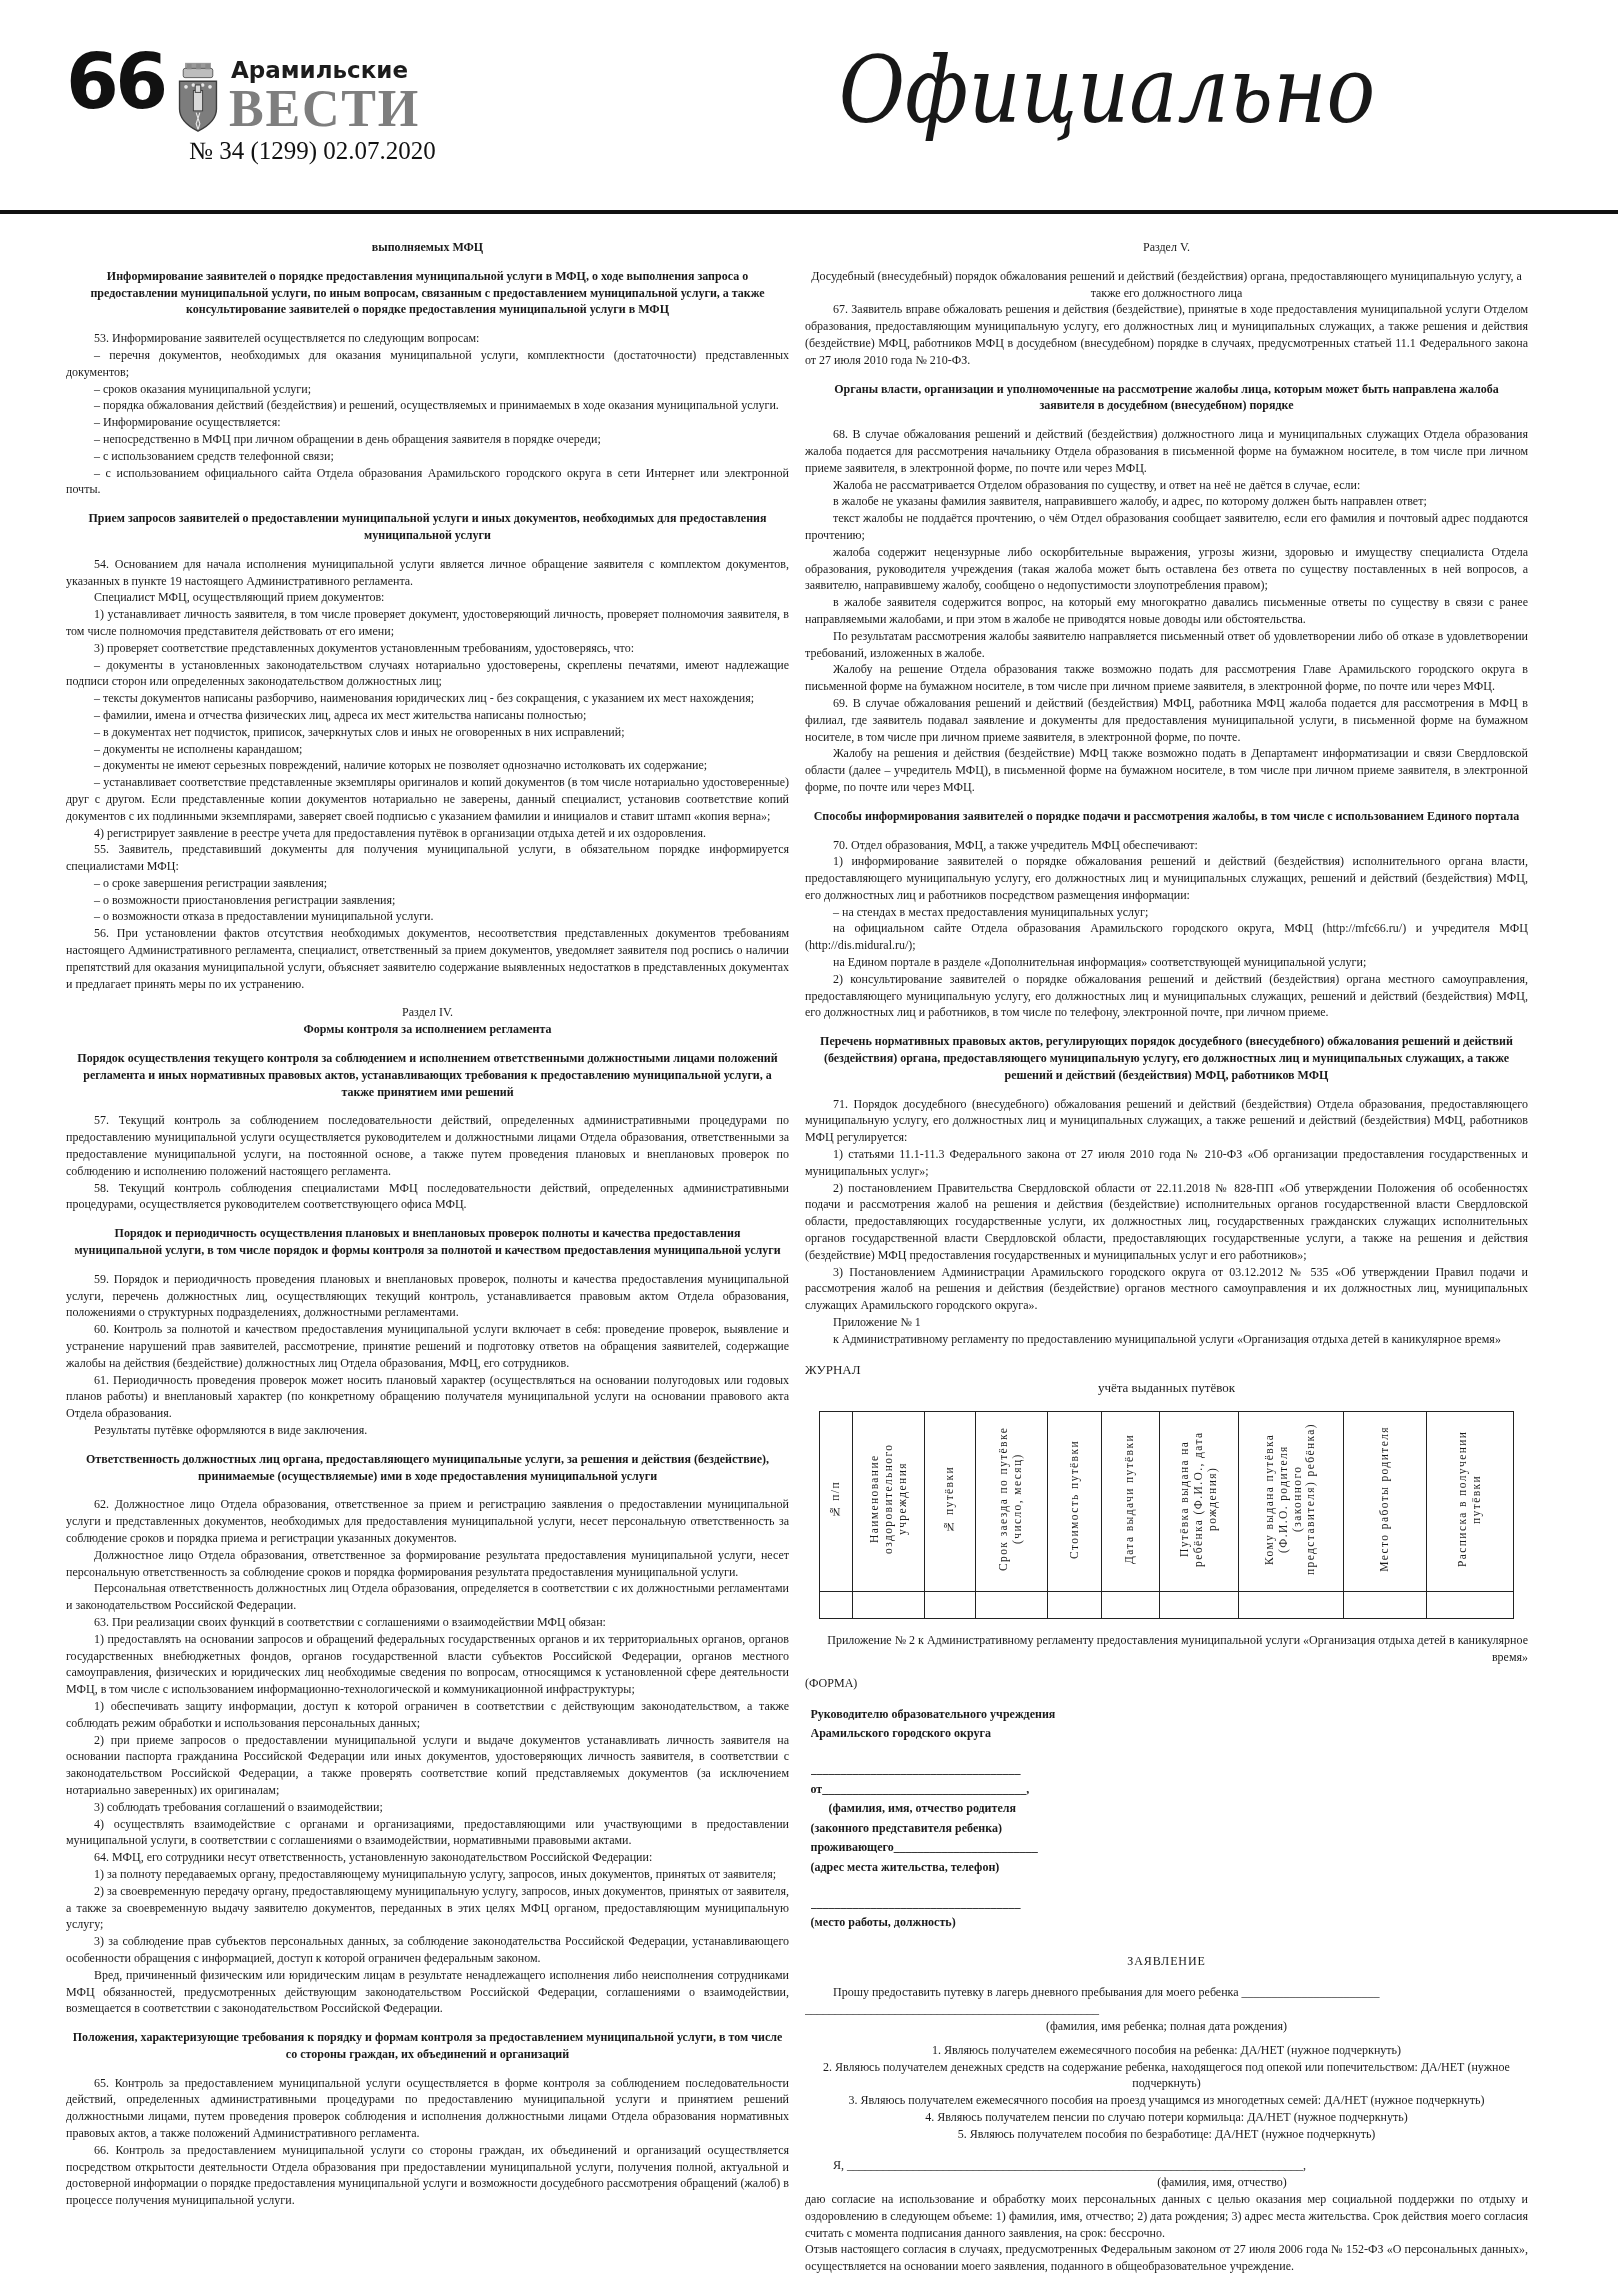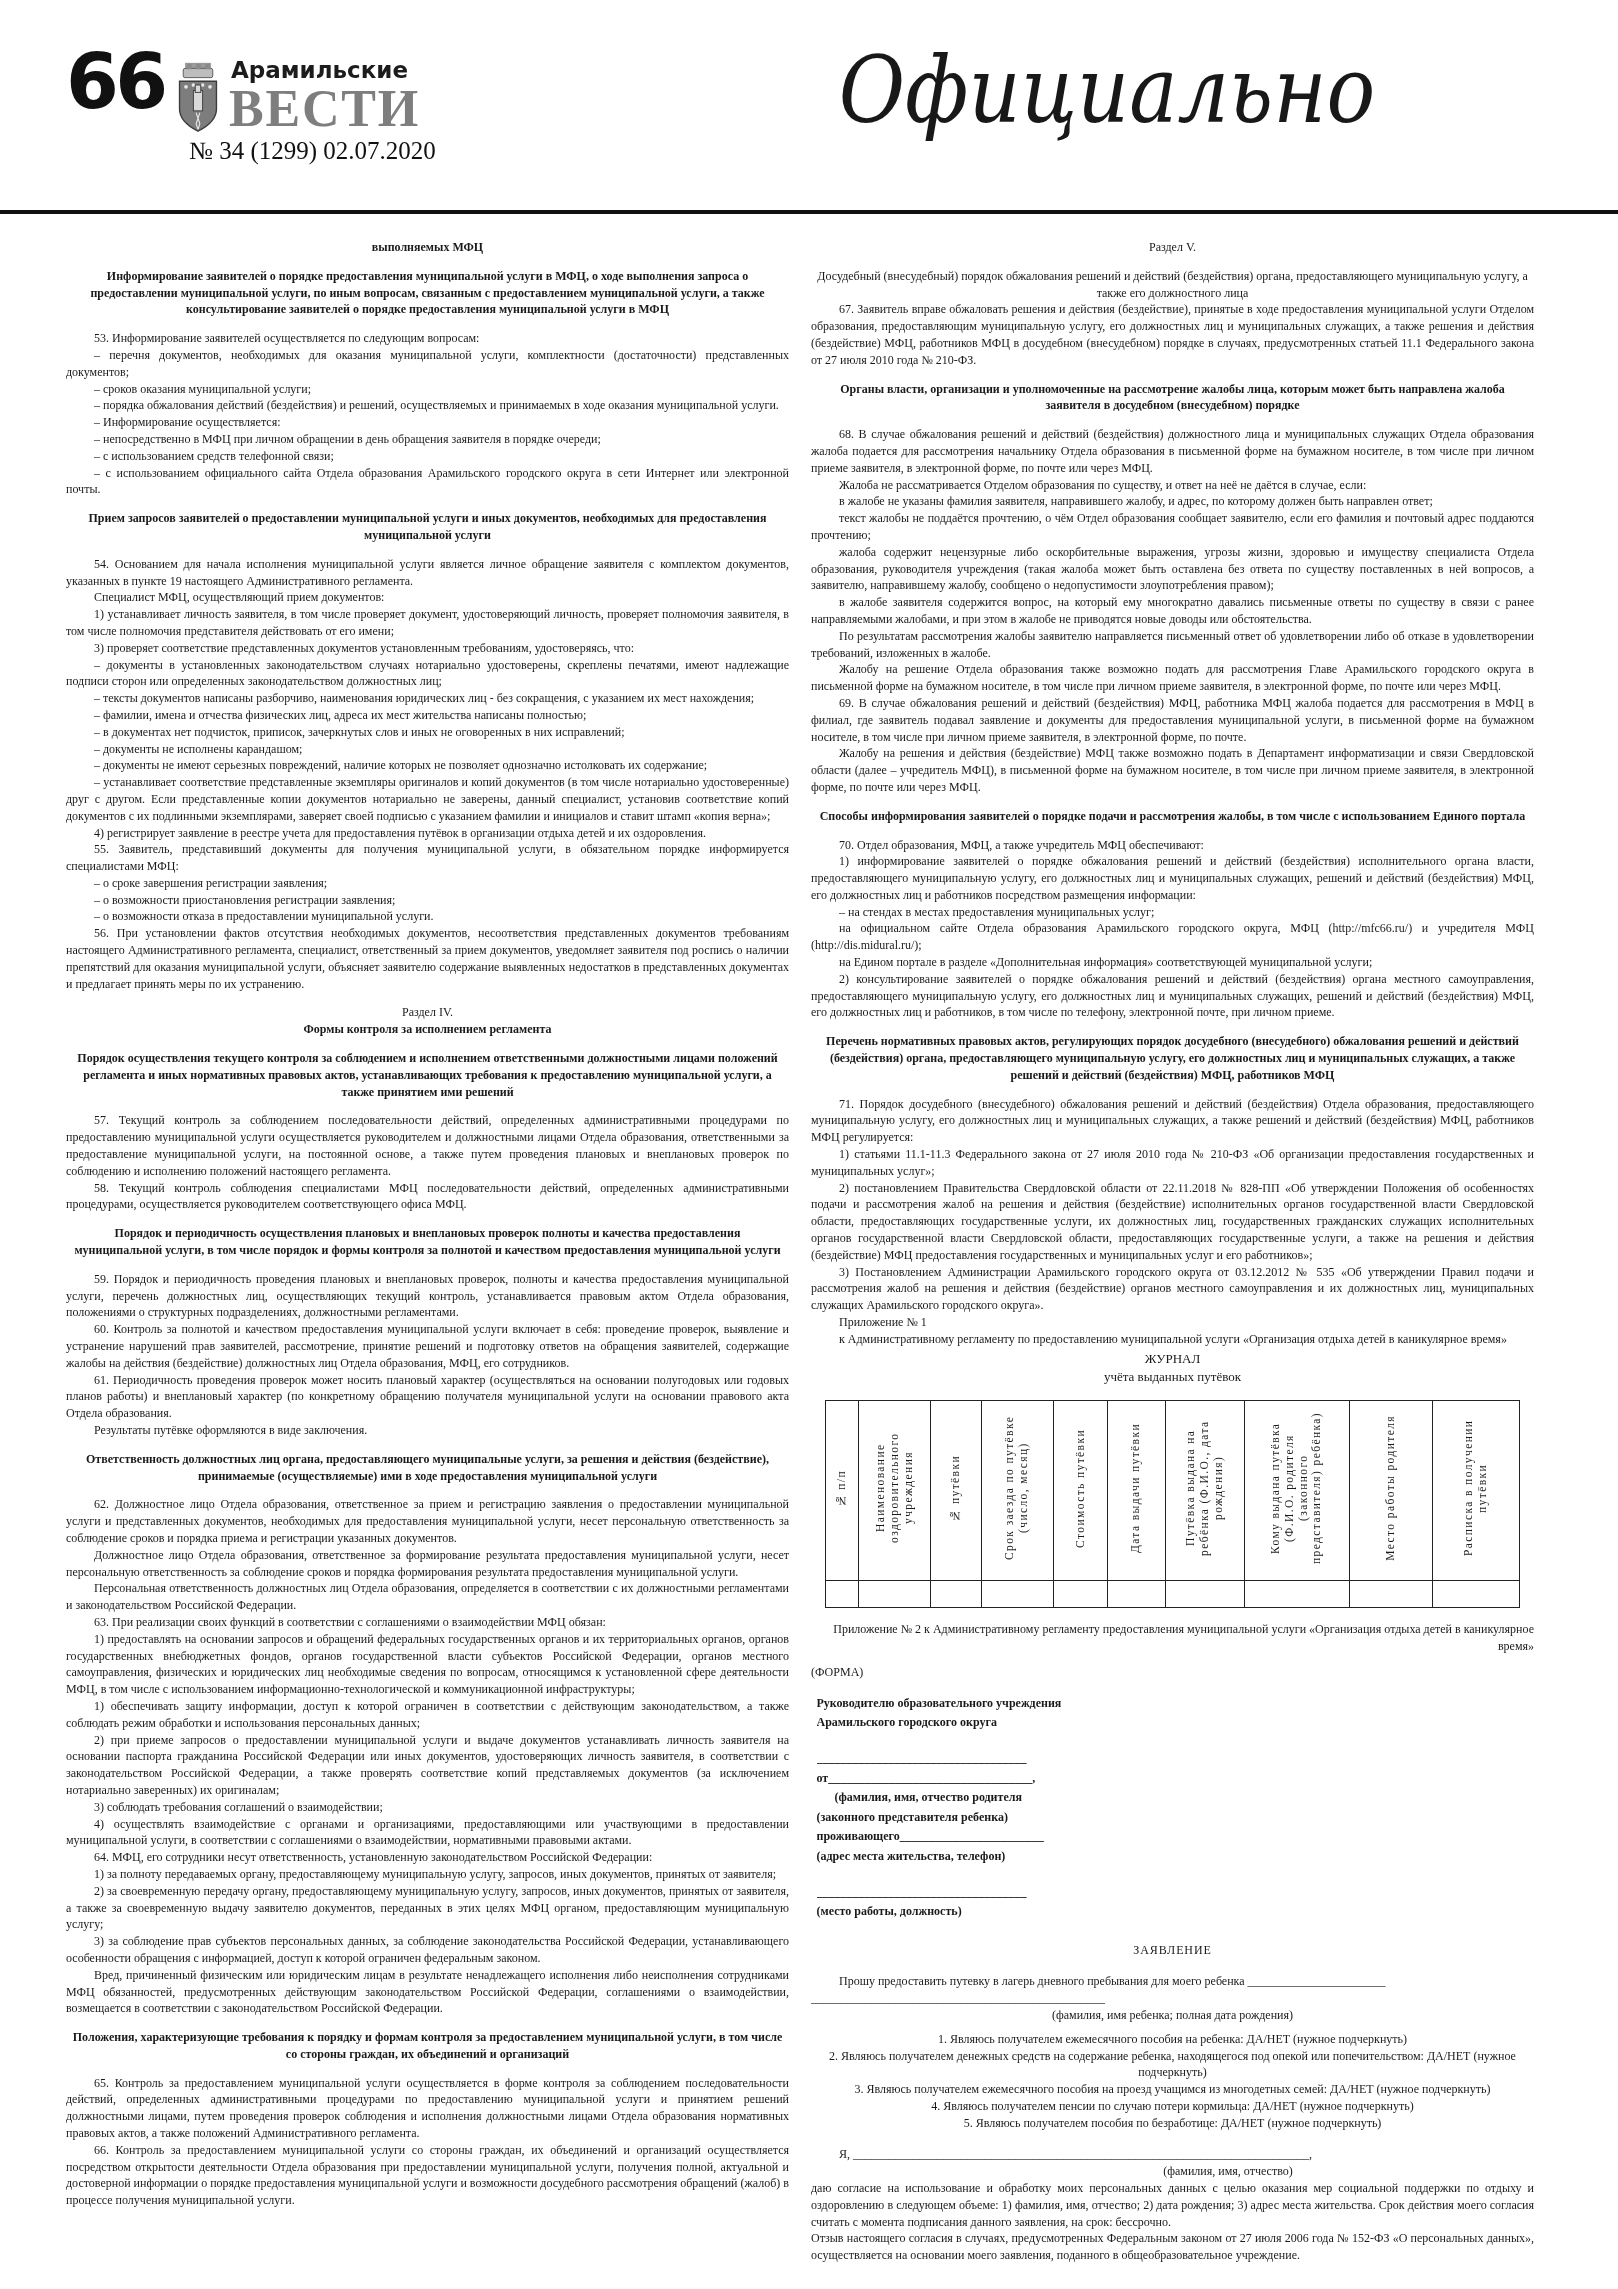--- a/index.html
+++ b/index.html
@@ -31,31 +31,31 @@
     position:absolute; left:174px; top:137px; width:277px; text-align:center;
     font-size:25px; color:#111;
   }
   .section-banner{
     position:absolute; left:784px; top:37px; width:646px; text-align:center;
     font-size:92px; font-style:italic; font-weight:500; color:#181818;
     font-family:"DejaVu Serif","Liberation Serif",serif;
     transform:scaleX(0.88); transform-origin:center;
   }
   
-  .columns{display:flex; gap:22px; padding:13px 66px 0 66px;}
+  .columns{display:flex; gap:16px; padding:13px 66px 0 66px;}
   .col{width:723px; font-size:12px; line-height:1.4;}
   .blk{margin:0;}
   .blk.p{text-align:justify; text-indent:28px;}
   .blk.pleft{text-align:left; text-indent:28px;}
   .blk.heading{font-weight:bold; text-align:center; margin:12px 5.5px;}
   .blk.center{text-align:center; margin-top:12px;}
   .blk.center + .blk.heading{margin-top:0;}
   .blk.right{text-align:right; margin-top:13px;}
   
-  .journal-title{ text-align:center; margin-top:2px; font-size:13px;}
+  .journal-title{ margin-top:13px; font-size:13px;}
   .journal-subtitle{text-align:center; font-size:13px; margin-bottom:14px;}
   table.journal{width:96%; margin:3.7px auto 0 auto; border-collapse:collapse;}
   table.journal th, table.journal td{border:1.8px solid #222;}
   table.journal th{height:172px; vertical-align:middle; text-align:center; padding:3.7px 0.9px; font-weight:normal;}
   table.journal td{height:24px;}
   .vert{
     display:inline-block; writing-mode:vertical-rl; transform:rotate(180deg);
     font-size:11.5px; letter-spacing:1.4px; line-height:1.2; max-height:164px;
   }
   table.journal th:nth-child(1){width:4.5%;}

